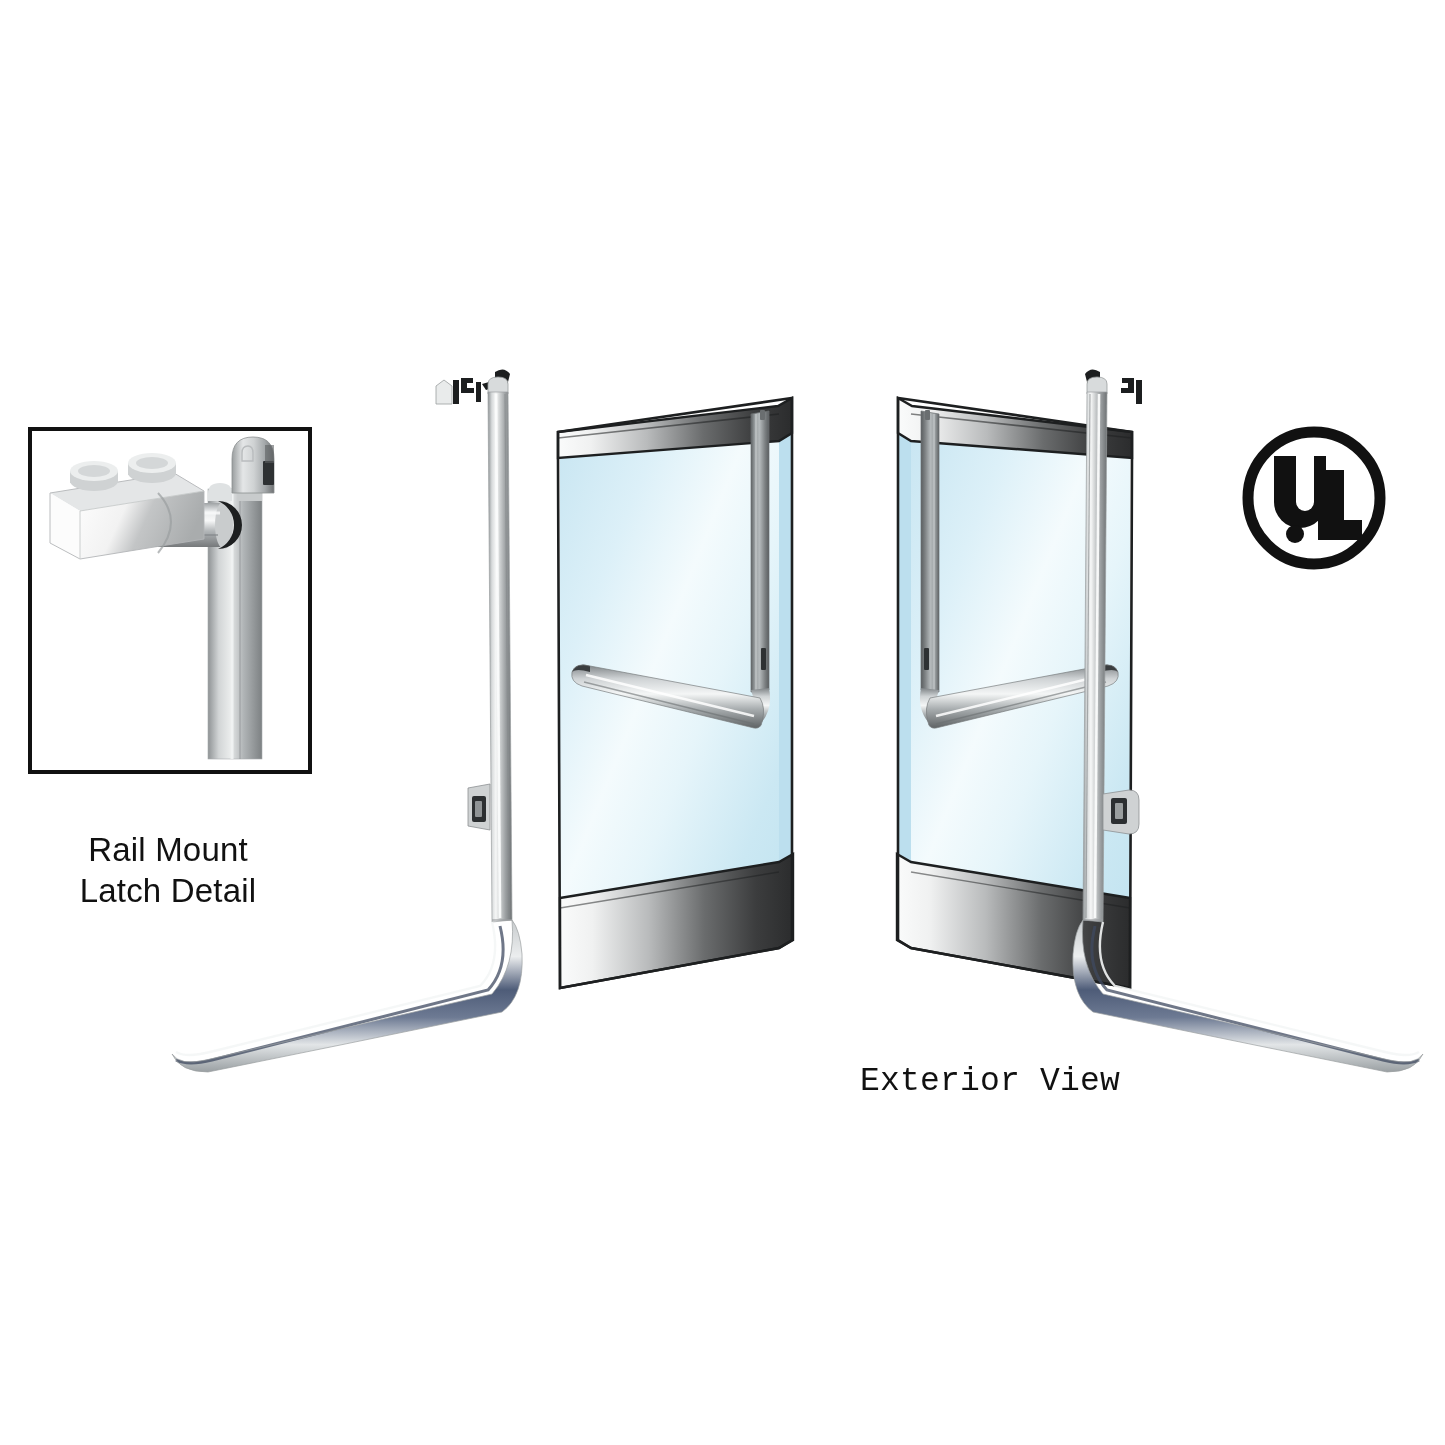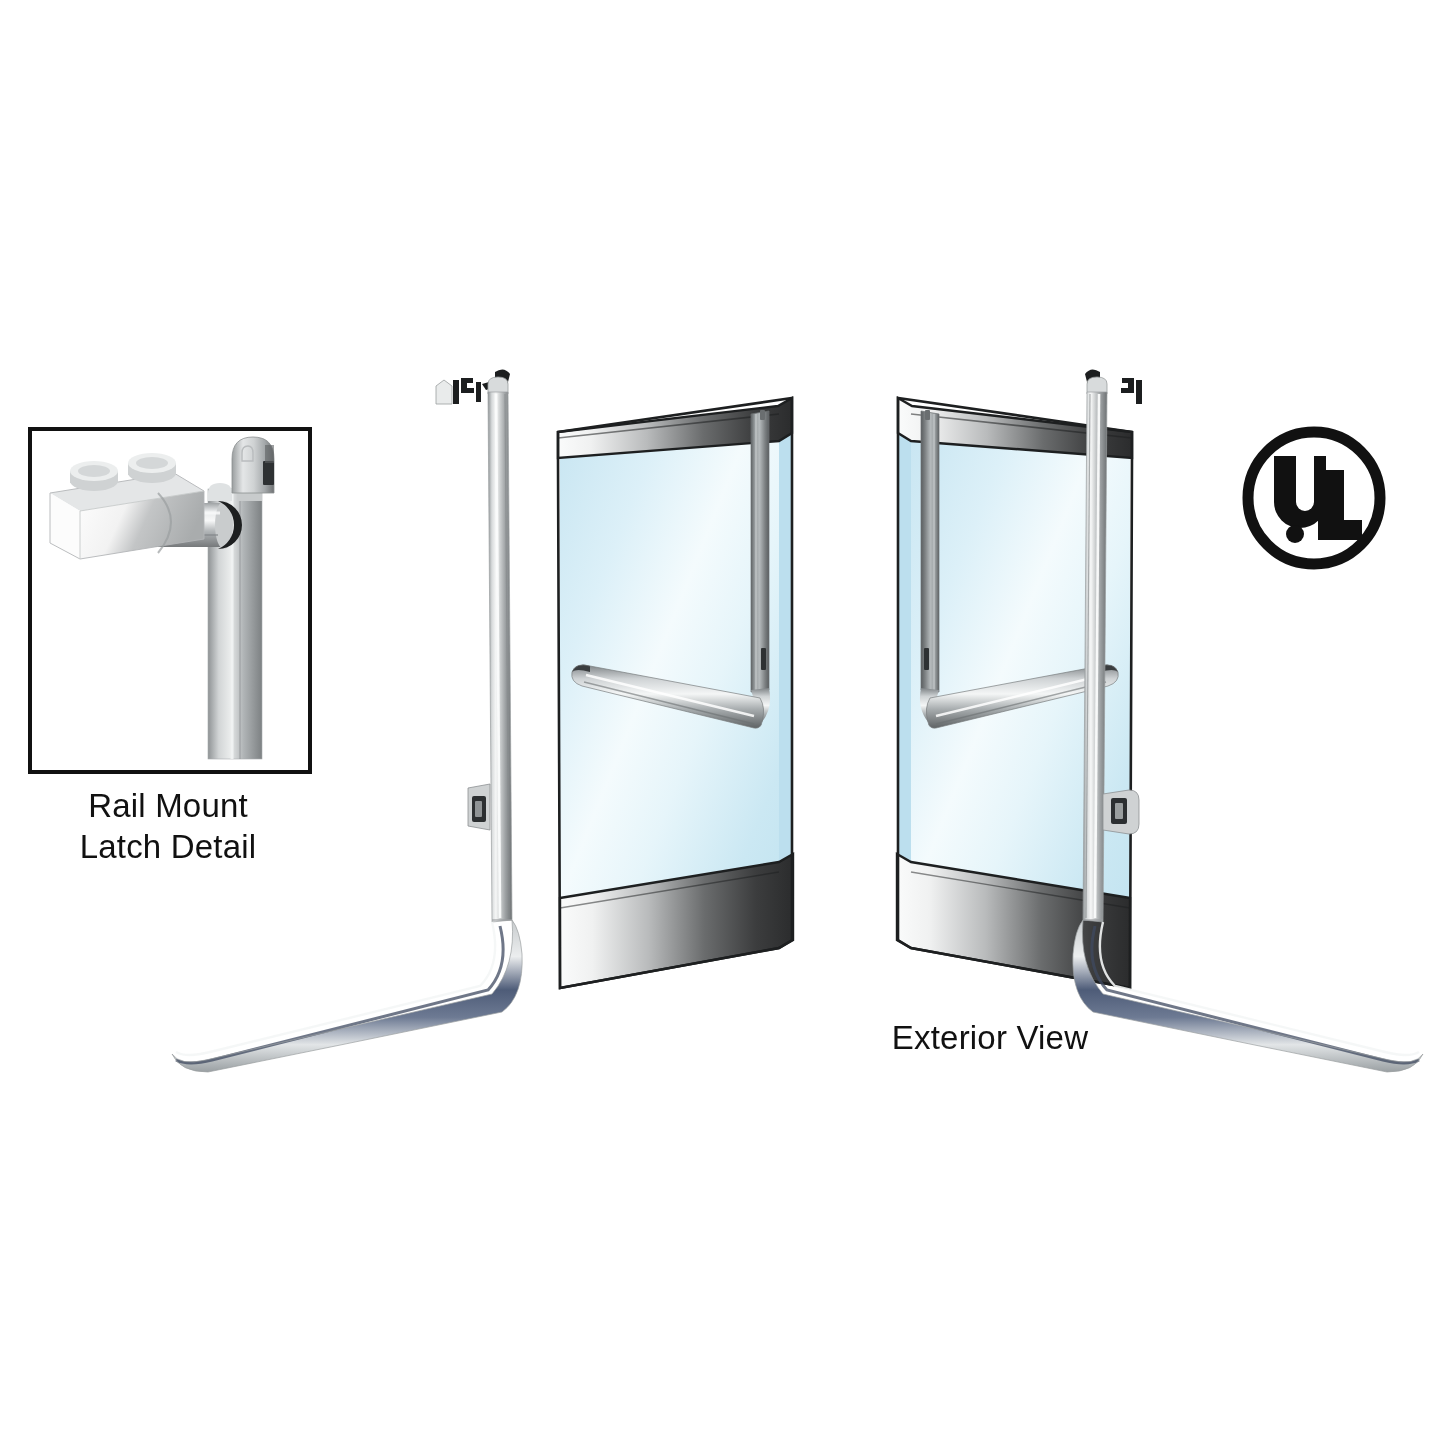--- a/index.html
+++ b/index.html
@@ -24,20 +24,21 @@
   
   .abs { position: absolute; }
   .label {
     position: absolute;
     font-family: "Liberation Sans", sans-serif;
     color: #111111;
     text-align: center;
     letter-spacing: 0.2px;
     white-space: pre-line;
     line-height: 1.24;
+    margin-top: 44px;
   }
 
   
   #detail-panel {
     left: 28px;
     top: 427px;
     width: 276px;
     height: 339px;
     border: 4px solid #111111;
     background: #ffffff;
@@ -56,20 +57,21 @@
     left: 540px;
     top: 1018px;
     width: 300px;
     font-size: 33px;
   }
   #exterior-caption {
     left: 840px;
     top: 1018px;
     width: 300px;
     font-size: 33px;
+    font-family: Liberation Mono, monospace;
   }
 
   
   #ul-mark {
     left: 1238px;
     top: 422px;
     width: 152px;
     height: 152px;
   }
 </style>

